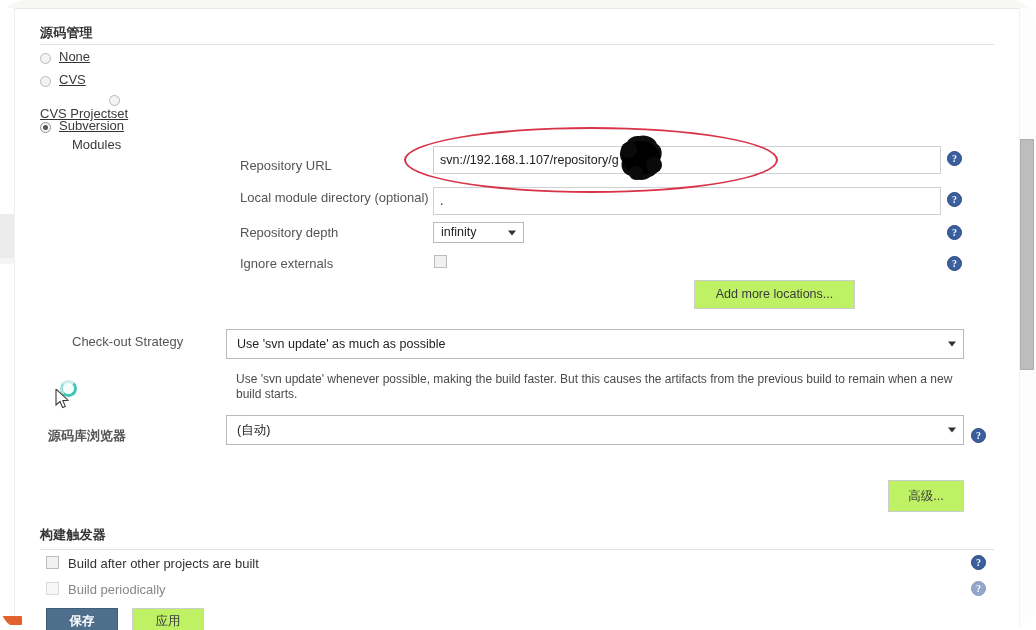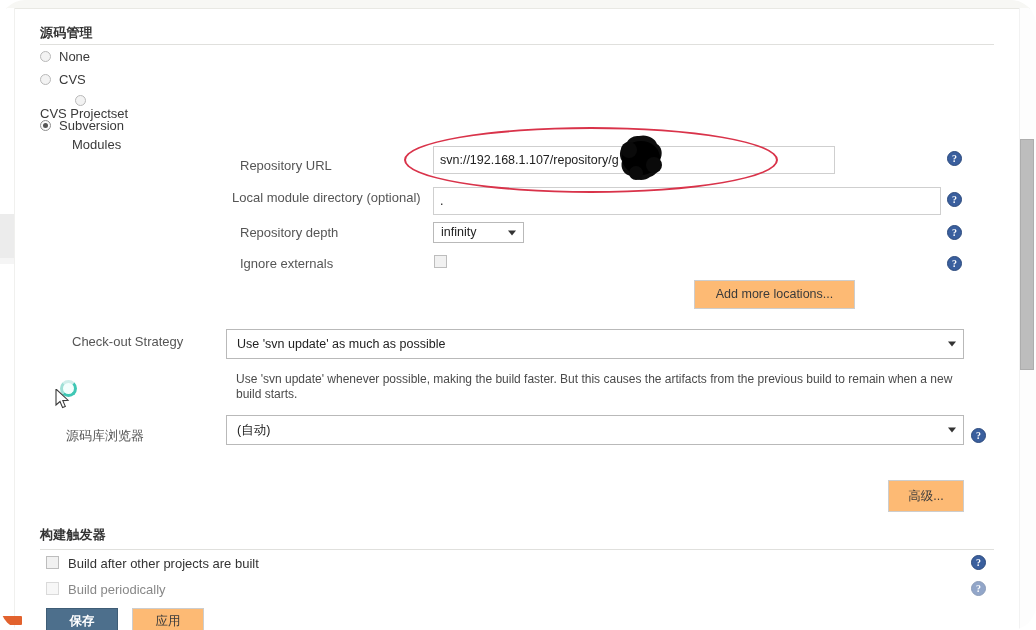--- a/index.html
+++ b/index.html
@@ -49,21 +49,21 @@
 
   .section-title {
     position:absolute; font-weight:bold; font-size:13px; color:#333;
     letter-spacing:0.2px;
   }
   .section-rule {
     position:absolute; height:1px; background:#e0e0dd;
   }
 
   
-  .radio-row { position:absolute; display:flex; align-items:center; }
+  .radio-row { position:absolute; display:flex; align-items:flex-end;text-decoration:underline; }
   .radio {
     width:11px; height:11px; border-radius:50%;
     border:1px solid #b9b9b9; background:#f3f3f3; box-sizing:border-box;
     margin-right:8px; flex:0 0 auto; position:relative;
   }
   .radio.checked { background:#fbfbfb; border-color:#8d8d8d; }
   .radio.checked::after {
     content:""; position:absolute; left:2px; top:2px;
     width:5px; height:5px; border-radius:50%; background:#555;
   }
@@ -107,21 +107,21 @@
   .help {
     position:absolute; width:15px; height:15px; border-radius:50%;
     background:#3a5f9e; border:1px solid #2c4a7d; box-sizing:border-box;
     color:#fff; font-size:10px; font-weight:bold; line-height:13px;
     text-align:center; font-family:"Liberation Serif","DejaVu Serif",serif;
   }
 
   
   .btn {
     position:absolute; box-sizing:border-box;
-    background:#fdba74; border:1px solid #cdcdcd;
+    background:#bef264; border:1px solid #cdcdcd;
     font-family:"Liberation Sans","DejaVu Sans",sans-serif;
     font-size:12.5px; color:#3b3b3b; text-align:center;
     cursor:pointer; white-space:nowrap;
   }
   .btn.primary {
     background:#4d6f8c; border:1px solid #3f5d76; color:#ffffff; font-weight:bold;
   }
 
   .helptext {
     position:absolute; font-size:12px; color:#4a4a4a; line-height:15px;
@@ -175,24 +175,24 @@
       <span class="radio"></span>
       <span class="radio-label">CVS Projectset</span>
     </div>
     <div class="radio-row" style="left:26px; top:110px;">
       <span class="radio checked"></span>
       <span class="radio-label">Subversion</span>
     </div>
     <div class="sub-label" style="left:58px; top:129px;">Modules</div>
 
     <div class="field-label" style="left:226px; top:150px;">Repository URL</div>
-    <input class="txt" style="left: 419px; top: 138px; width: 402px; height: 28px;" value="svn://192.168.1.107/repository/g">
+    <input class="txt" style="left: 419px; top: 138px; width: 508px; height: 28px;" value="svn://192.168.1.107/repository/g">
     <div class="help" style="left:933px; top:143px;">?</div>
 
-    <div class="field-label" style="left:218px; top:182px;">Local module directory (optional)</div>
+    <div class="field-label" style="left:226px; top:182px;">Local module directory (optional)</div>
     <input class="txt" style="left: 419px; top: 179px; width: 508px; height: 28px;" value=".">
     <div class="help" style="left:933px; top:184px;">?</div>
 
     <div class="field-label" style="left:226px; top:217px;">Repository depth</div>
     <div class="sel" style="left:419px; top:214px; width:91px; height:21px; line-height:19px;">
       <span class="sel-text">infinity</span>
       <span class="caret"></span>
     </div>
     <div class="help" style="left:933px; top:217px;">?</div>
 
@@ -207,21 +207,21 @@
       <span class="sel-text" style="left:10px;">Use 'svn update' as much as possible</span>
       <span class="caret"></span>
     </div>
     <div class="helptext" style="left:222px; top:364px; width:730px;">Use 'svn update' whenever possible, making the build faster. But this causes the artifacts from the previous build to remain when a new build starts.</div>
 
     <div class="spinner" style="left:46px; top:372px;"></div>
     <svg class="cursor" style="left:41px; top:381px;" width="16" height="21" viewBox="0 0 16 21">
       <polygon points="1,0 1,16 5,12.5 7.6,18.6 10.3,17.4 7.8,11.6 13,11.2" fill="#ffffff" stroke="#3a3a3a" stroke-width="1.1"></polygon>
     </svg>
 
-    <div class="field-label" style="left:52px; top:419px;">源码库浏览器</div>
+    <div class="field-label" style="left:34px; top:419px;font-weight:bold;">源码库浏览器</div>
     <div class="sel" style="left:212px; top:407px; width:738px; height:30px; line-height:28px;">
       <span class="sel-text" style="left:10px;">(自动)</span>
       <span class="caret"></span>
     </div>
     <div class="help" style="left:957px; top:420px;">?</div>
 
     <div class="btn" style="left:874px; top:472px; width:76px; height:32px; line-height:30px;">高级...</div>
 
     <div class="section-title" style="left:26px; top:518px;">构建触发器</div>
     <div class="section-rule" style="left:26px; top:541px; width:954px;"></div>

